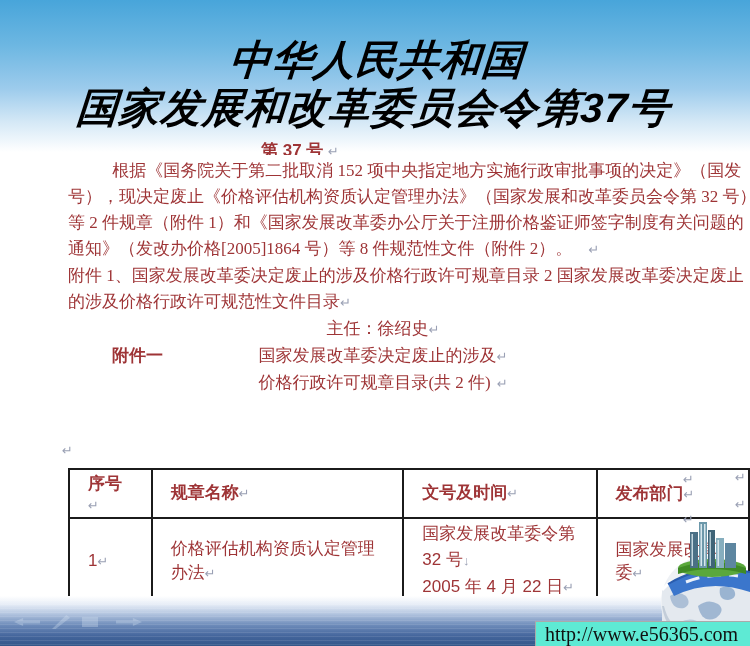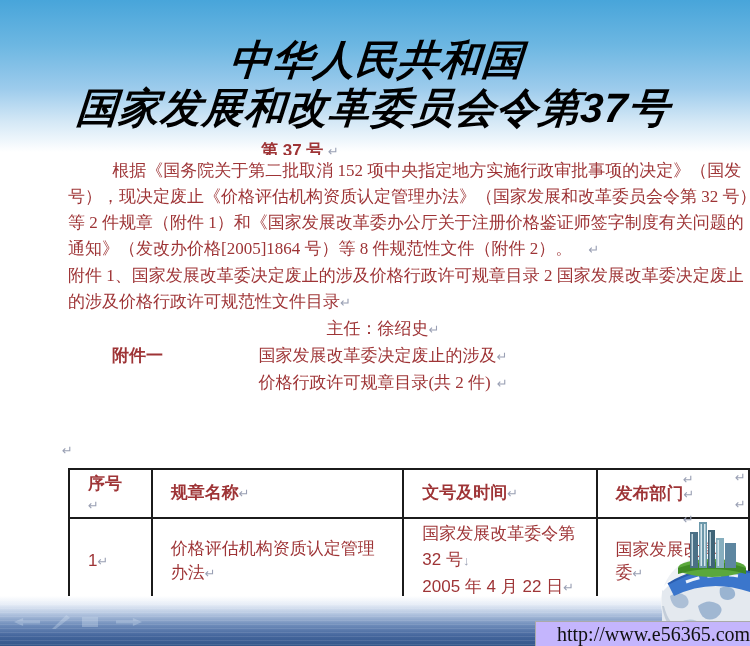--- a/index.html
+++ b/index.html
@@ -46,24 +46,24 @@
   .sea::after{content:"";position:absolute;inset:0;
     background:repeating-linear-gradient(180deg,rgba(255,255,255,.10) 0 1px,rgba(0,0,0,0) 1px 4px);}
   .wm{position:absolute;top:612px;left:12px;width:150px;height:22px;opacity:.30;filter:blur(.6px);}
   .wm div{position:absolute;background:#dce9f6;}
   .wm .a1{left:2px;top:6px;width:26px;height:8px;clip-path:polygon(0 50%,35% 0,35% 30%,100% 30%,100% 70%,35% 70%,35% 100%);}
   .wm .a2{left:40px;top:3px;width:18px;height:14px;clip-path:polygon(0 100%,80% 0,100% 20%,20% 100%);}
   .wm .a3{left:70px;top:5px;width:16px;height:10px;}
   .wm .a4{left:104px;top:6px;width:26px;height:8px;clip-path:polygon(0 30%,65% 30%,65% 0,100% 50%,65% 100%,65% 70%,0 70%);}
 
   
-  .url-box{position:absolute;left:535px;top:621px;width:215px;height:25px;background:#c4b5fd;
+  .url-box{position:absolute;left:535px;top:621px;width:215px;height:25px;background:#5eead4;
     border-top:1px solid #aaa;border-left:1px solid #aaa;z-index:5;
     font-family:"Liberation Serif","DejaVu Serif",serif;font-size:20px;color:#111;
-    line-height:25px;padding-left:21px;box-sizing:border-box;}
+    line-height:25px;padding-left:9px;box-sizing:border-box;}
 
   
   .illus{position:absolute;left:650px;top:510px;width:100px;height:136px;z-index:3;}
 </style>
 </head>
 <body>
 
 <div class="slide">
 
   <div class="top-band"></div>

